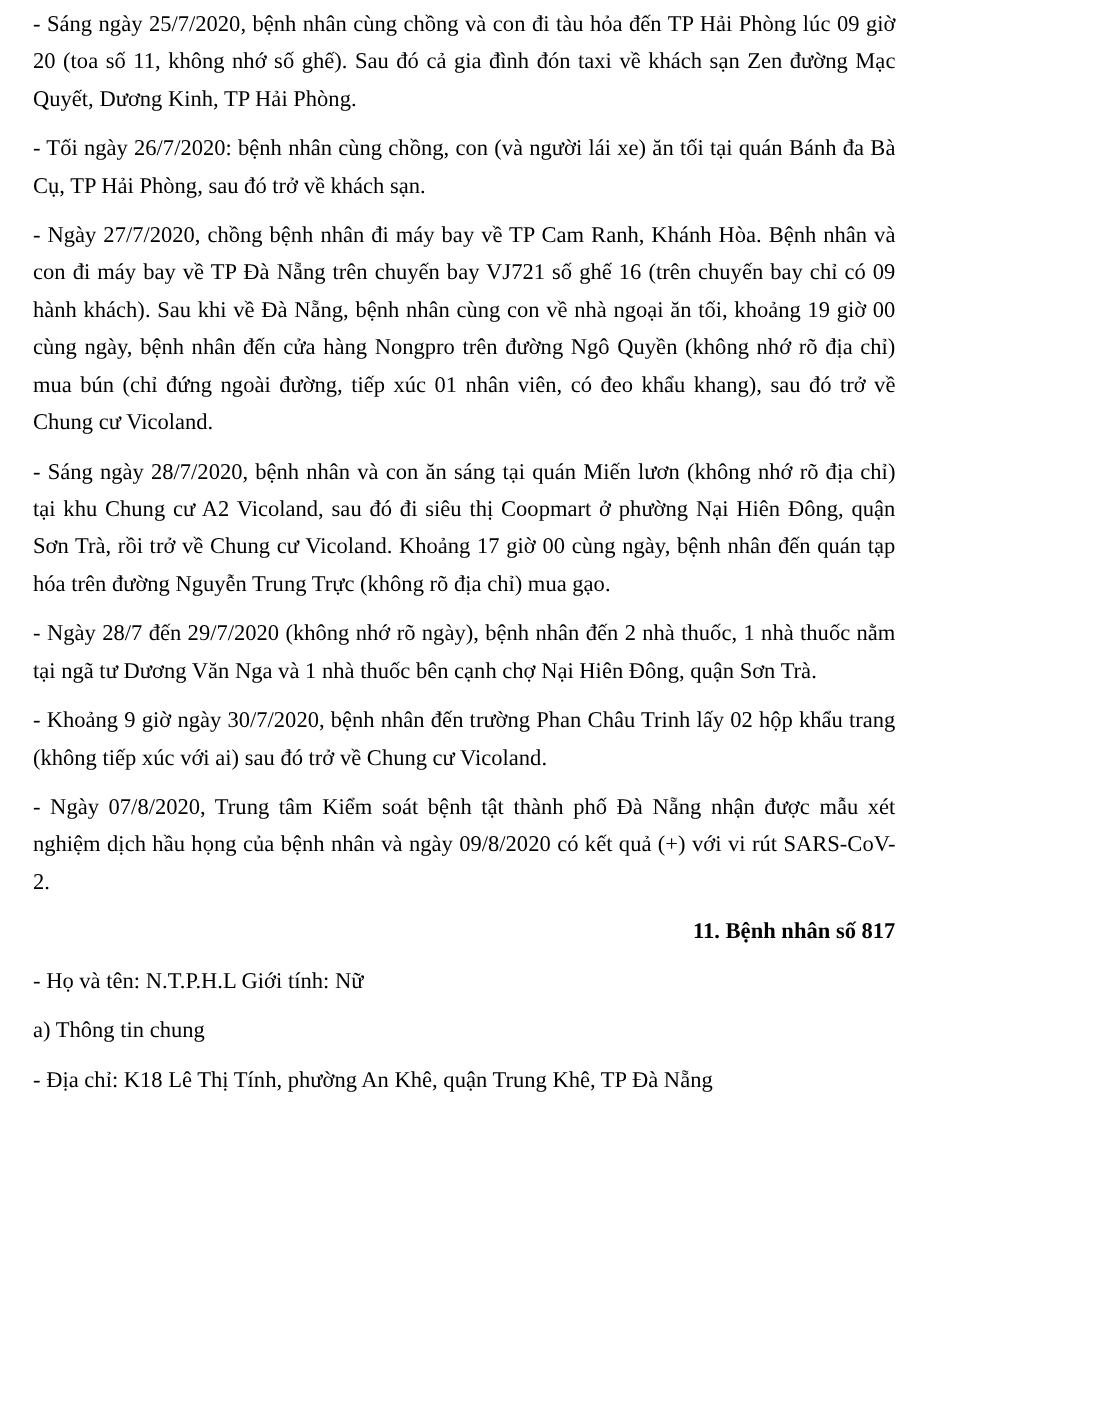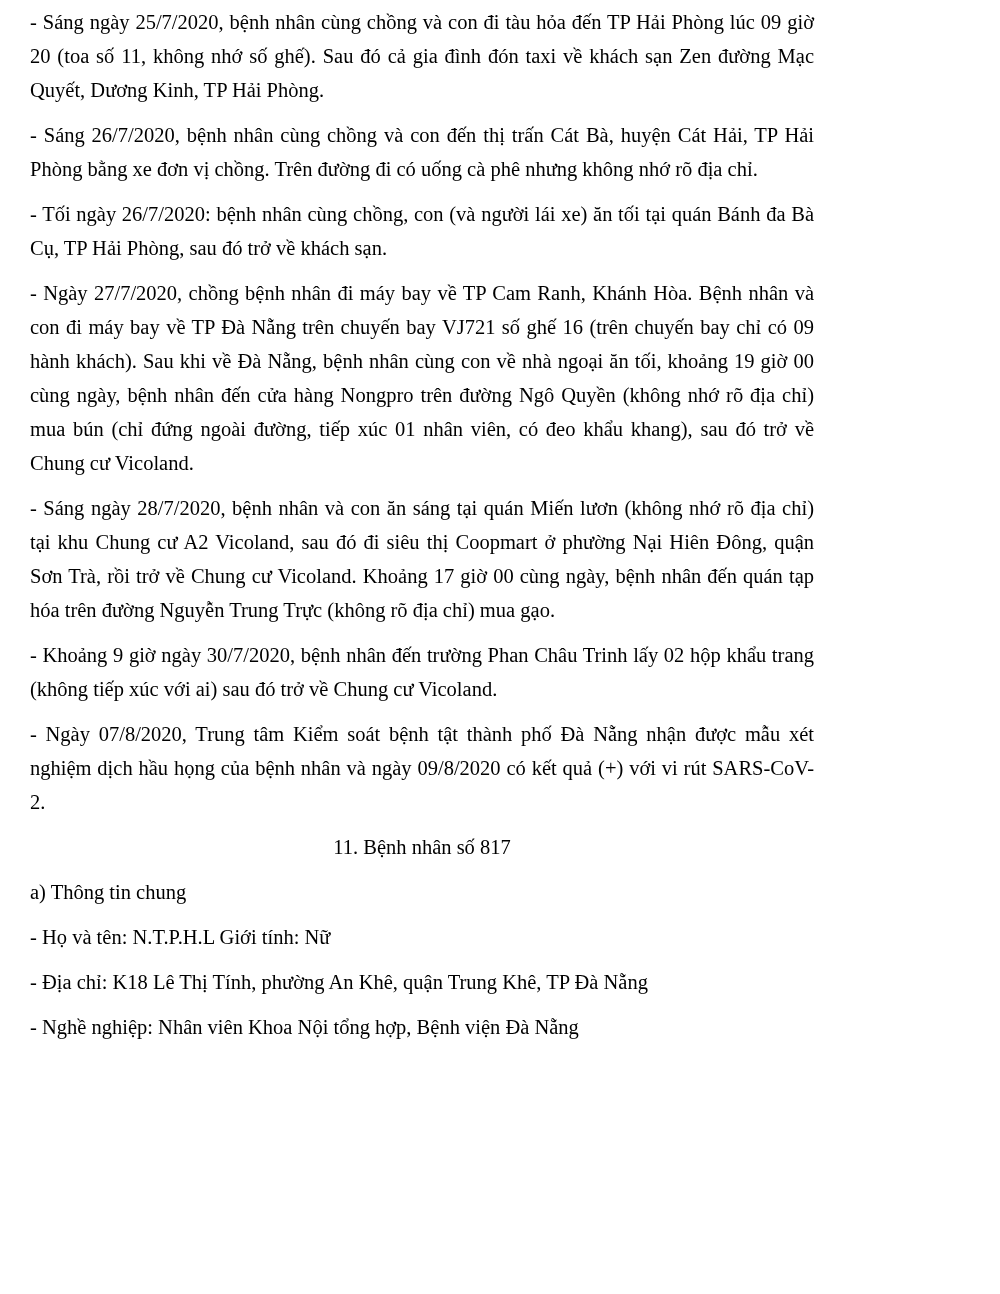--- a/index.html
+++ b/index.html
@@ -23,33 +23,32 @@
   .page p,
   .page h2 {
     margin: 0 0 11px 0;
     font-size: 20.5px;
     line-height: 34px;
     font-weight: 400;
     text-align: justify;
     text-justify: inter-word;
   }
   .page h2.heading {
-    font-weight: 400;
-    text-align: center;
+    font-weight: 700;
+    text-align: right;
   }
 </style>
 </head>
 <body>
 
 <main class="page">
   <p>- Sáng ngày 25/7/2020, bệnh nhân cùng chồng và con đi tàu hỏa đến TP Hải Phòng lúc 09 giờ 20 (toa số 11, không nhớ số ghế). Sau đó cả gia đình đón taxi về khách sạn Zen đường Mạc Quyết, Dương Kinh, TP Hải Phòng.</p>
-  <p>- Sáng 26/7/2020, bệnh nhân cùng chồng và con đến thị trấn Cát Bà, huyện Cát Hải, TP Hải Phòng bằng xe đơn vị chồng. Trên đường đi có uống cà phê nhưng không nhớ rõ địa chỉ.</p>
   <p>- Tối ngày 26/7/2020: bệnh nhân cùng chồng, con (và người lái xe) ăn tối tại quán Bánh đa Bà Cụ, TP Hải Phòng, sau đó trở về khách sạn.</p>
   <p>- Ngày 27/7/2020, chồng bệnh nhân đi máy bay về TP Cam Ranh, Khánh Hòa. Bệnh nhân và con đi máy bay về TP Đà Nẵng trên chuyến bay VJ721 số ghế 16 (trên chuyến bay chỉ có 09 hành khách). Sau khi về Đà Nẵng, bệnh nhân cùng con về nhà ngoại ăn tối, khoảng 19 giờ 00 cùng ngày, bệnh nhân đến cửa hàng Nongpro trên đường Ngô Quyền (không nhớ rõ địa chỉ) mua bún (chỉ đứng ngoài đường, tiếp xúc 01 nhân viên, có đeo khẩu khang), sau đó trở về Chung cư Vicoland.</p>
   <p>- Sáng ngày 28/7/2020, bệnh nhân và con ăn sáng tại quán Miến lươn (không nhớ rõ địa chỉ) tại khu Chung cư A2 Vicoland, sau đó đi siêu thị Coopmart ở phường Nại Hiên Đông, quận Sơn Trà, rồi trở về Chung cư Vicoland. Khoảng 17 giờ 00 cùng ngày, bệnh nhân đến quán tạp hóa trên đường Nguyễn Trung Trực (không rõ địa chỉ) mua gạo.</p>
+  <p>- Ngày 28/7 đến 29/7/2020 (không nhớ rõ ngày), bệnh nhân đến 2 nhà thuốc, 1 nhà thuốc nằm tại ngã tư Dương Văn Nga và 1 nhà thuốc bên cạnh chợ Nại Hiên Đông, quận Sơn Trà.</p>
   <p>- Khoảng 9 giờ ngày 30/7/2020, bệnh nhân đến trường Phan Châu Trinh lấy 02 hộp khẩu trang (không tiếp xúc với ai) sau đó trở về Chung cư Vicoland.</p>
   <p>- Ngày 07/8/2020, Trung tâm Kiểm soát bệnh tật thành phố Đà Nẵng nhận được mẫu xét nghiệm dịch hầu họng của bệnh nhân và ngày 09/8/2020 có kết quả (+) với vi rút SARS-CoV-2.</p>
   <h2 class="heading">11. Bệnh nhân số 817</h2>
+  <p>- Họ và tên: N.T.P.H.L Giới tính: Nữ</p>
   <p>a) Thông tin chung</p>
-  <p>- Họ và tên: N.T.P.H.L Giới tính: Nữ</p>
   <p>- Địa chỉ: K18 Lê Thị Tính, phường An Khê, quận Trung Khê, TP Đà Nẵng</p>
-  <p>- Nghề nghiệp: Nhân viên Khoa Nội tổng hợp, Bệnh viện Đà Nẵng</p>
 </main>
 
 </body></html>

